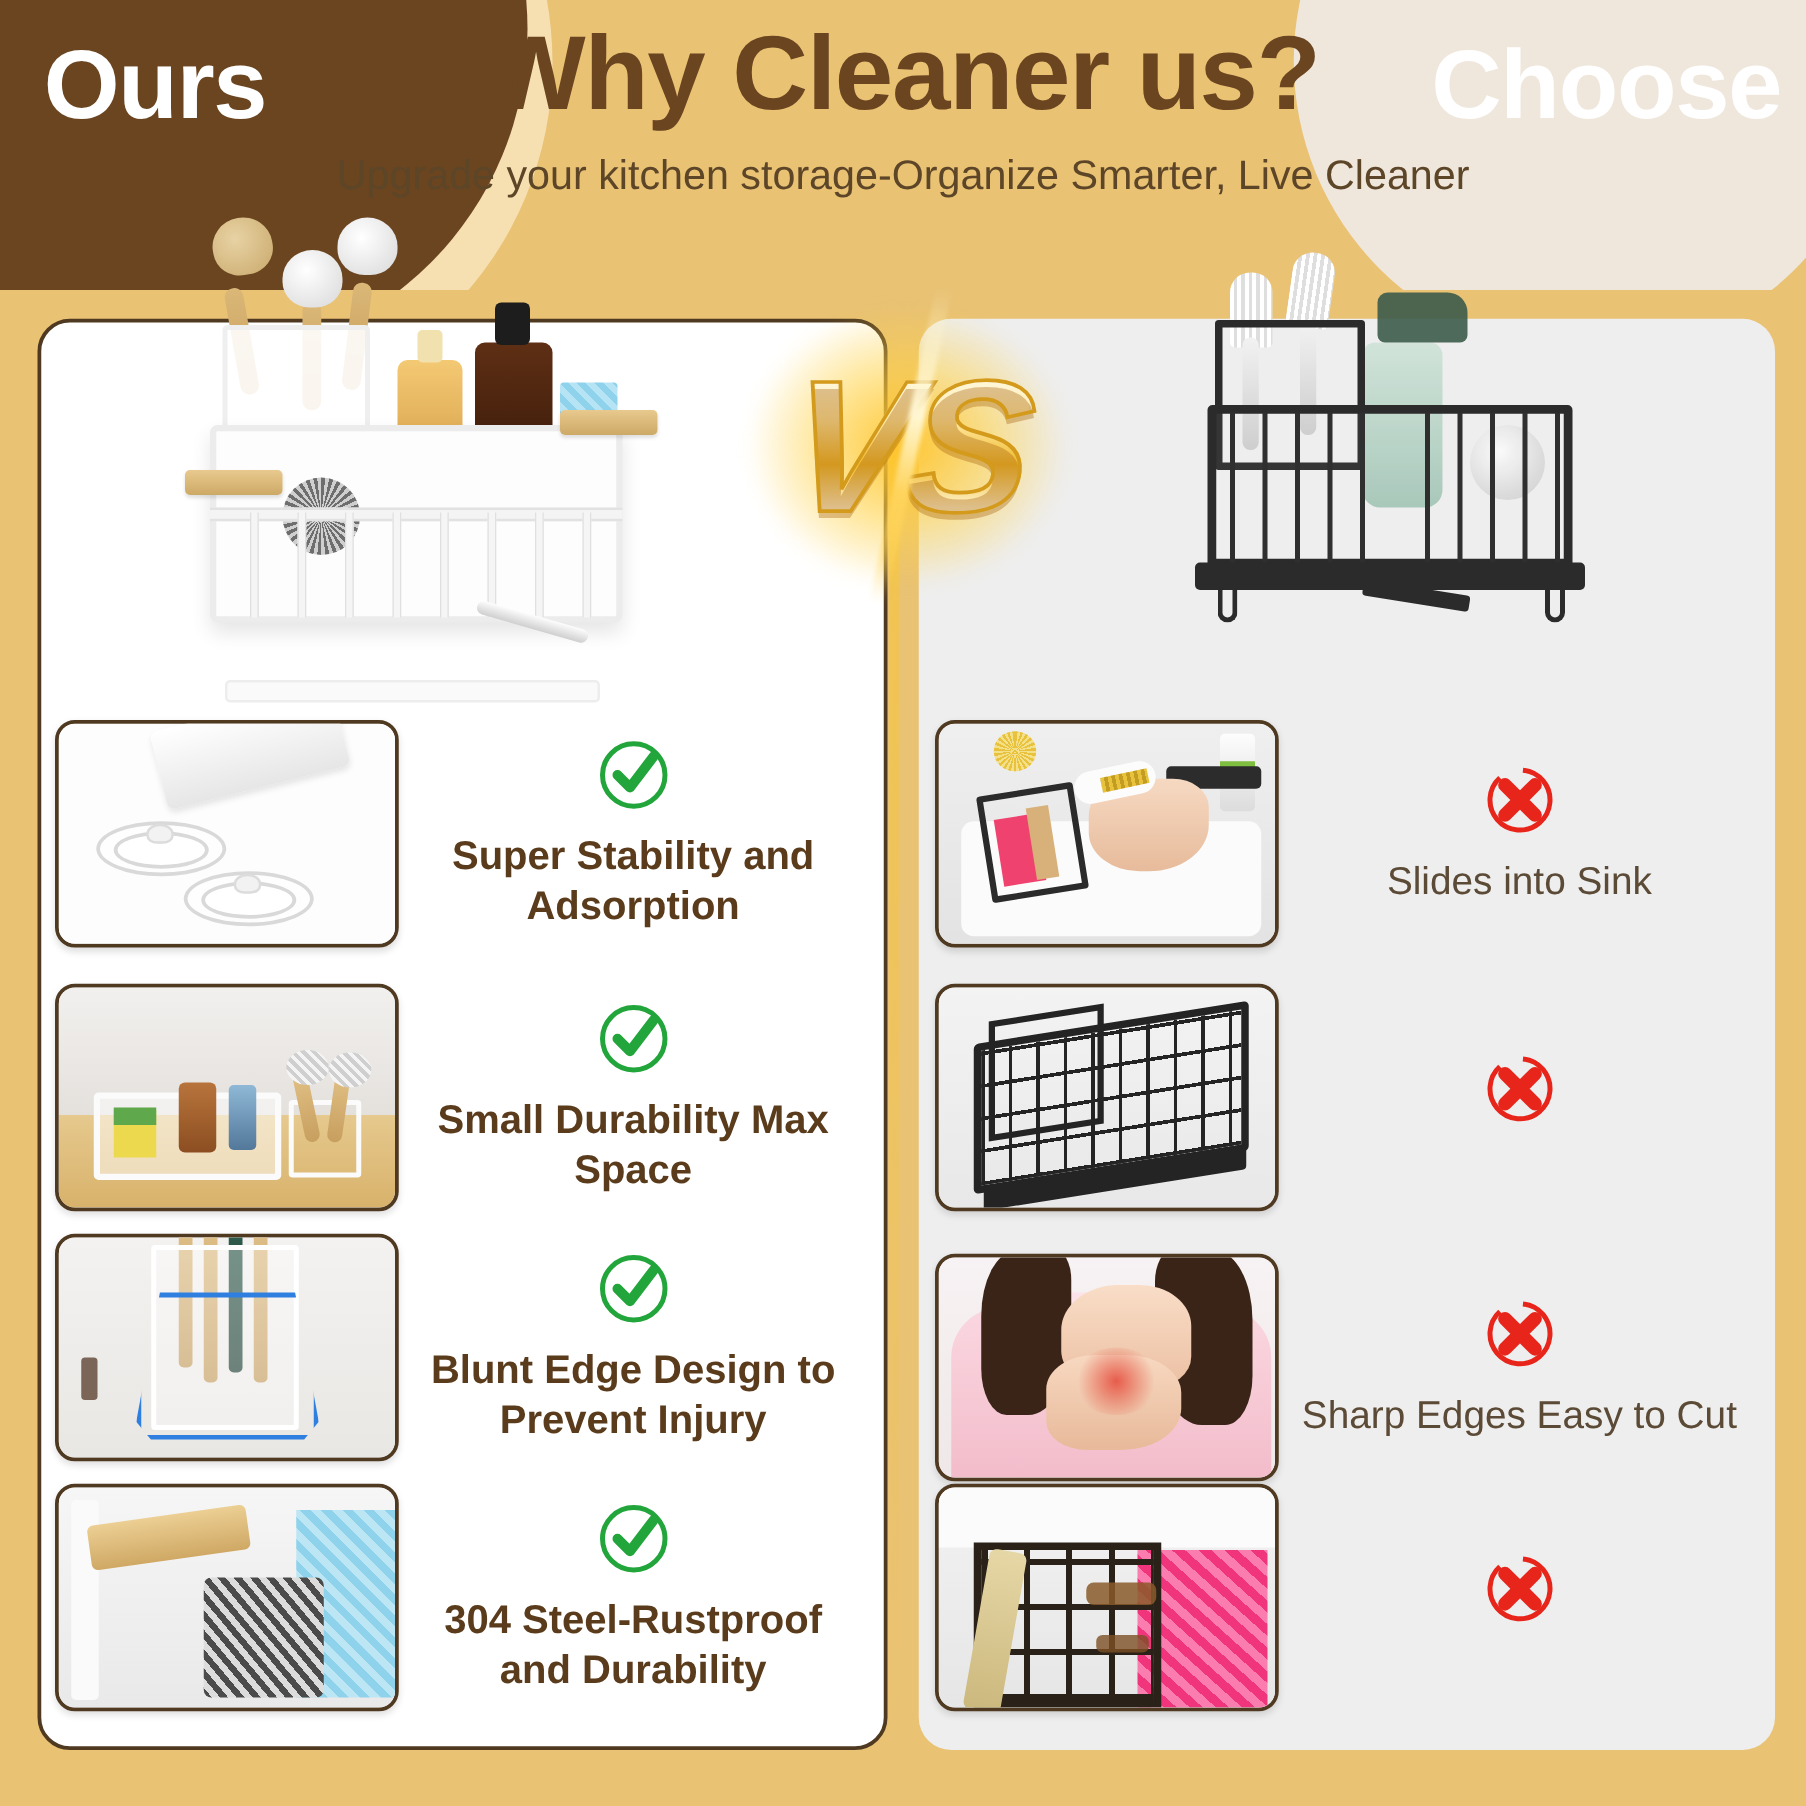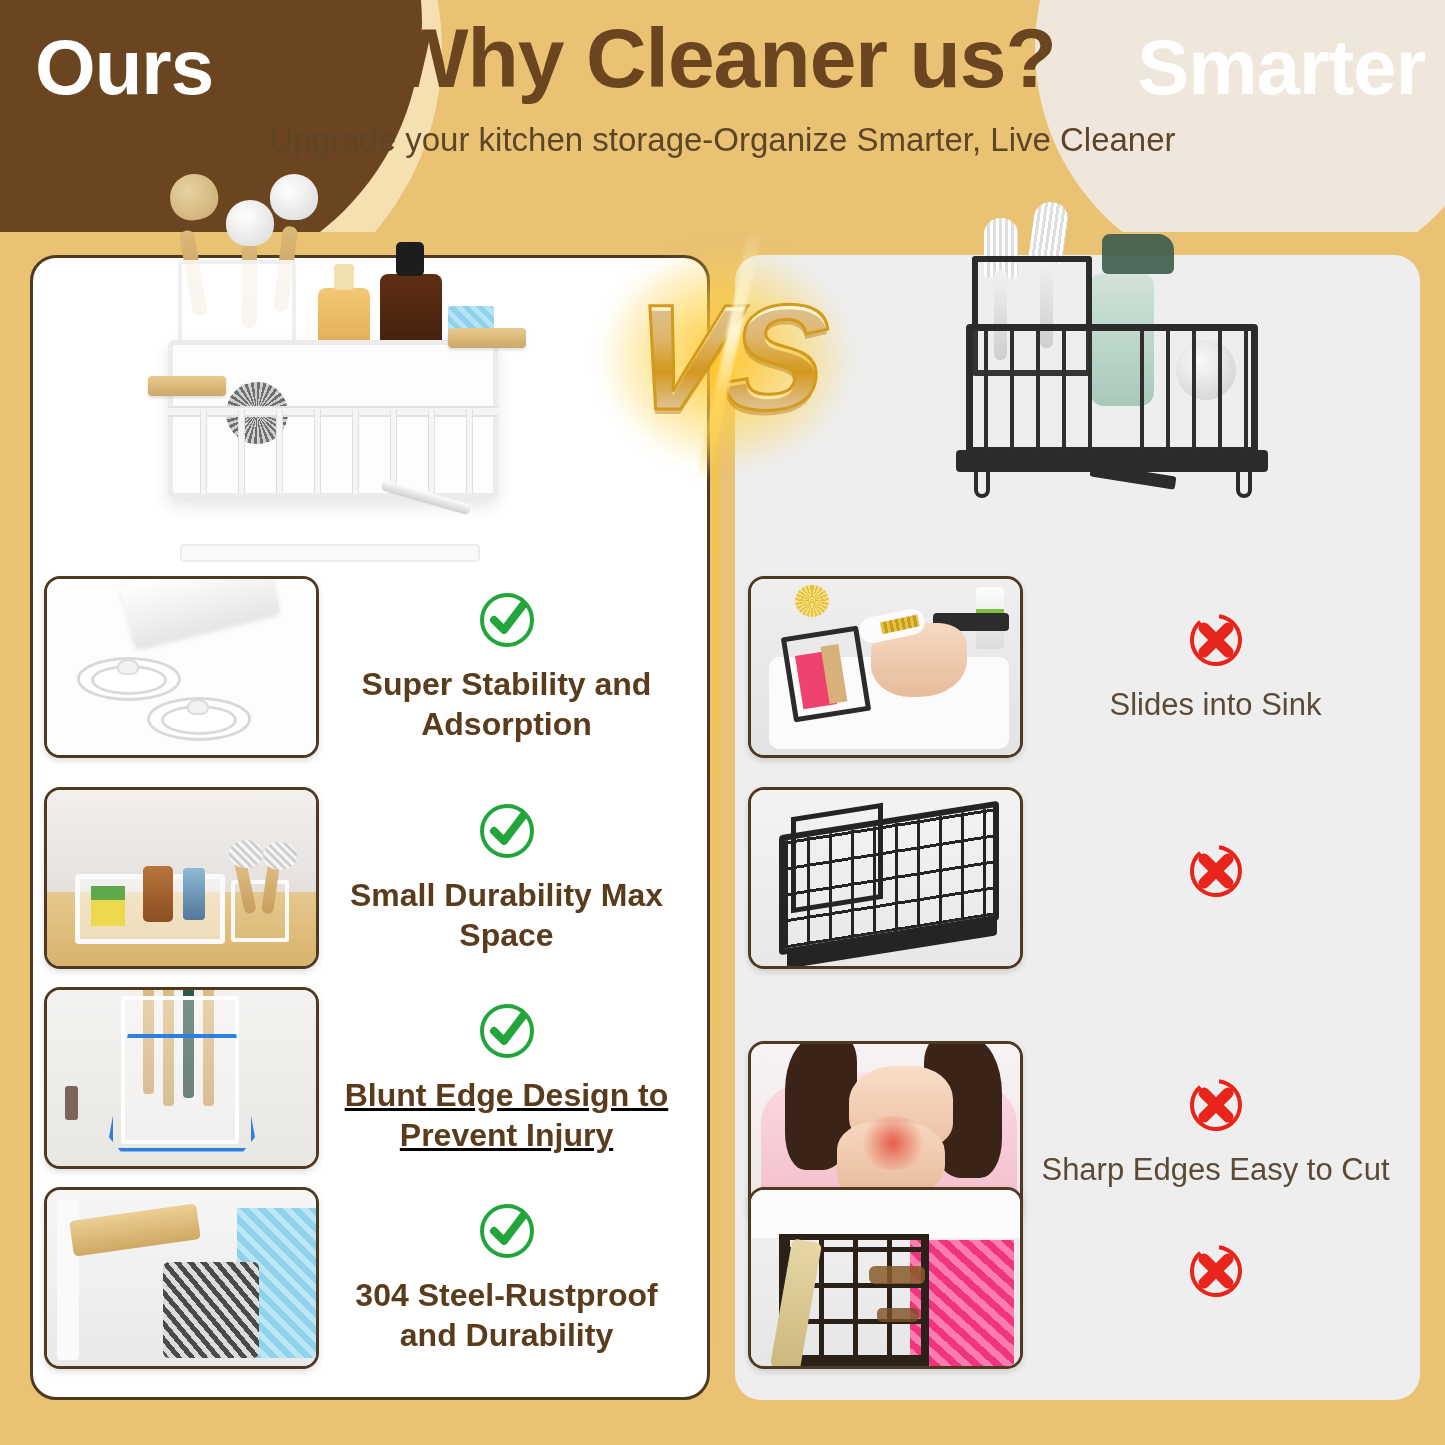--- a/index.html
+++ b/index.html
@@ -420,21 +420,21 @@
 </style>
 </head>
 <body>
 
 <div class="header">
   <div class="ours-ring"></div>
   <div class="ours-circle"></div>
   <div class="others-circle"></div>
 
   <div class="ours-label">Ours</div>
-  <div class="others-label">Smarter</div>
+  <div class="others-label">Choose</div>
 
   <div class="main-title">Why Cleaner us?</div>
   <div class="sub-title">Upgrade your kitchen storage-Organize Smarter, Live Cleaner</div>
 </div>
 
 <div class="panel-left"></div>
 <div class="panel-right"></div>
 <div class="divider"></div>
 
 <div class="hero caddy-w">
@@ -544,21 +544,21 @@
     </div>
     <div class="feat-text">
       <svg class="mark" width="62" height="62" viewBox="0 0 62 62">
         <circle cx="31" cy="31" r="25" fill="none" stroke="#22a53a" stroke-width="4"></circle>
         <path d="M18 31 L28 41 L47 16" fill="none" stroke="#22a53a" stroke-width="8" stroke-linecap="round" stroke-linejoin="round"></path>
       </svg>
       <div class="feat-label-ours">Small Durability Max Space</div>
     </div>
   </div>
 
-  <div class="row left" style="top:985px; height:185px;text-decoration:underline;">
+  <div class="row left" style="top:985px; height:185px;">
     <div class="thumb">
       <div class="t-fill b-bg">
         <div class="b-stick" style="left:96px;  top:-4px; height:108px;"></div>
         <div class="b-stick" style="left:116px; top:-4px; height:120px;"></div>
         <div class="b-stick" style="left:136px; top:-4px; height:112px; background:linear-gradient(#2f5b4c,#1f3f34);"></div>
         <div class="b-stick" style="left:156px; top:-4px; height:120px;"></div>
         <div class="b-cage"></div>
         <div class="b-outline"></div>
         <div class="b-dark"></div>
       </div>
@@ -623,21 +623,21 @@
       </div>
     </div>
     <div class="feat-text">
       <svg class="mark" width="62" height="62" viewBox="0 0 62 62">
         <circle cx="31" cy="31" r="24" fill="none" stroke="#e8251b" stroke-width="4" stroke-dasharray="112 20" transform="rotate(-40 31 31)"></circle>
         <path d="M19 19 L43 43 M43 19 L19 43" stroke="#e8251b" stroke-width="11" stroke-linecap="round"></path>
       </svg>
     </div>
   </div>
 
-  <div class="row right" style="top:1039px; height:185px;">
+  <div class="row right" style="top:1001px; height:185px;">
     <div class="thumb">
       <div class="t-fill p-bg">
         <div class="p-sweater"></div>
         <div class="p-neck"></div>
         <div class="p-hair-l"></div>
         <div class="p-hair-r"></div>
         <div class="p-hand-a"></div>
         <div class="p-hand-b"></div>
         <div class="p-red"></div>
       </div>

